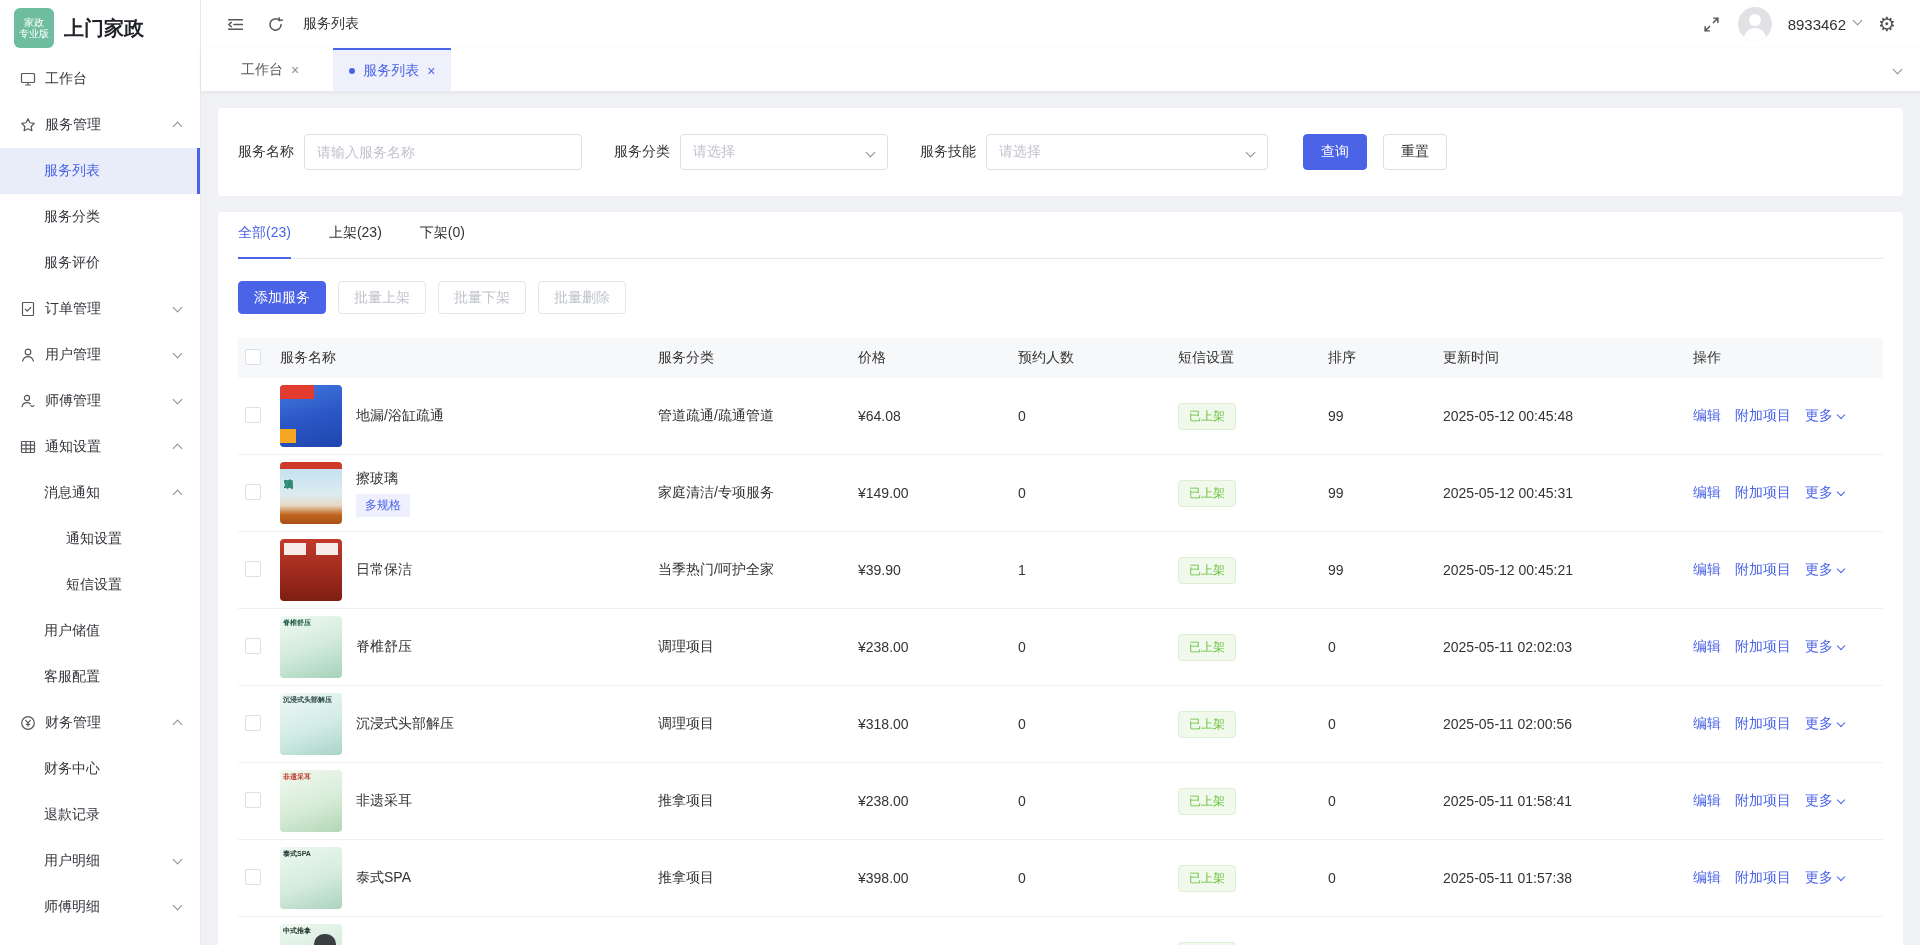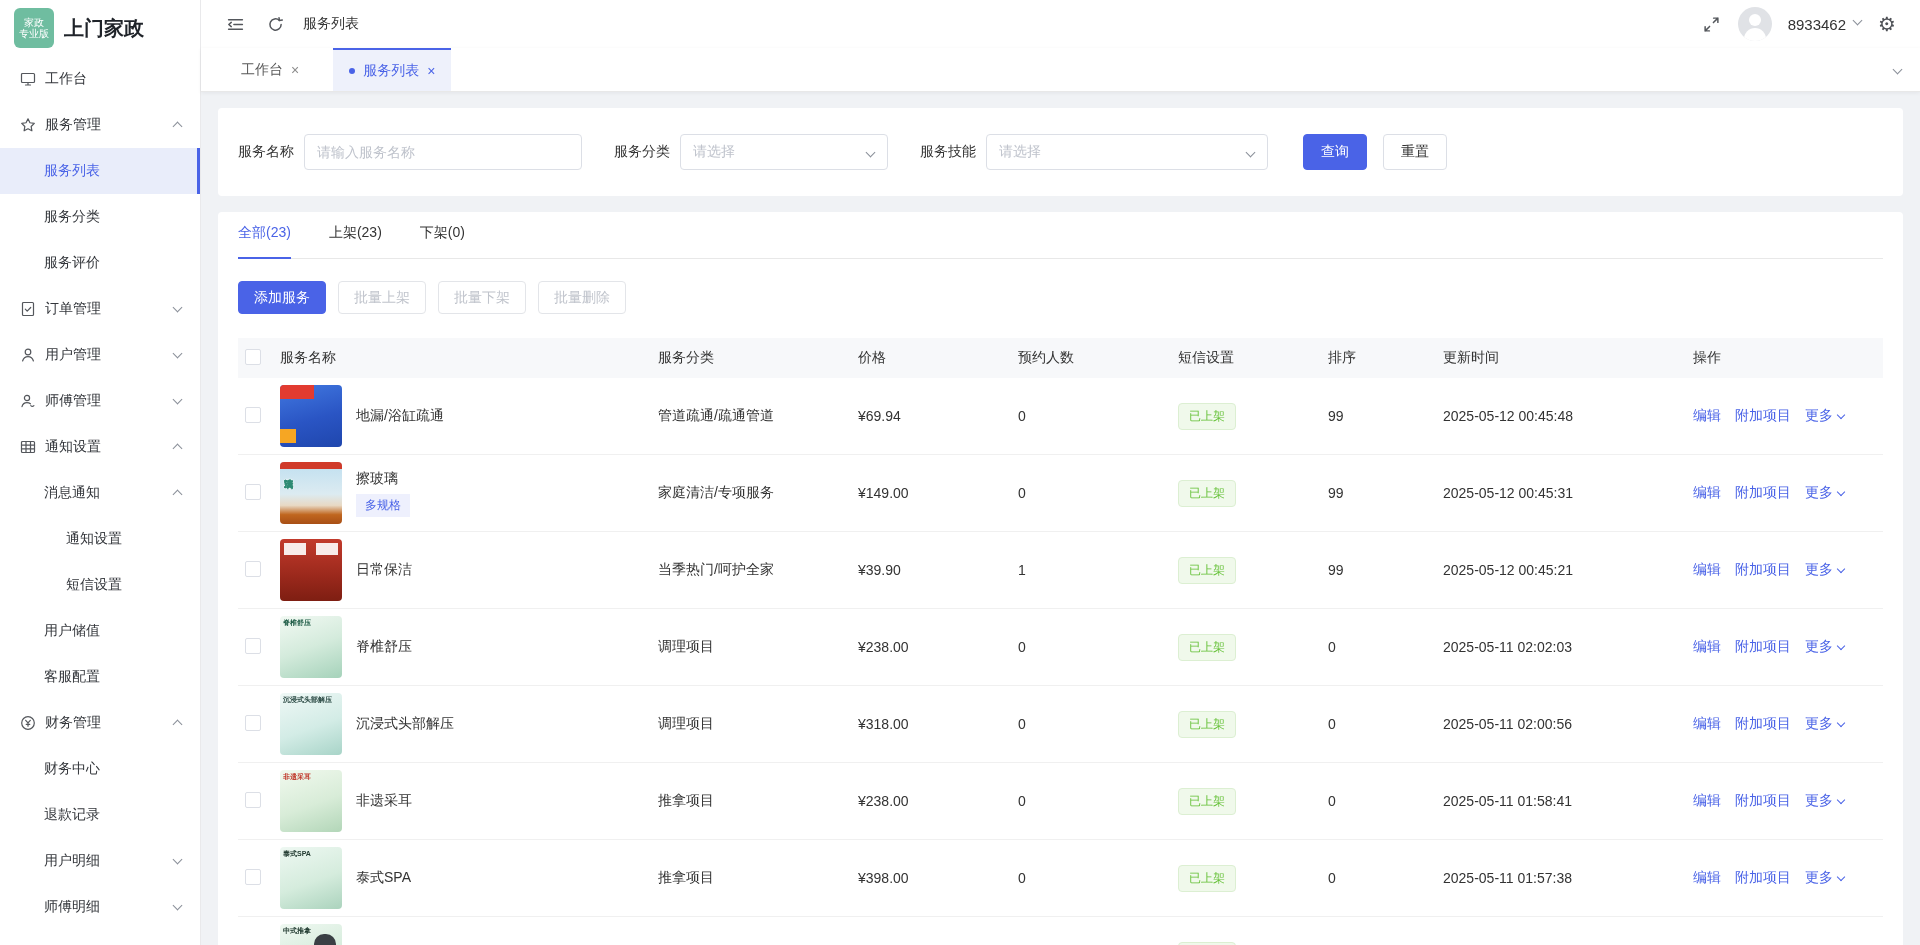--- a/index.html
+++ b/index.html
@@ -356,21 +356,21 @@
             <div><span class="cbx"></span></div>
             <div class="name-cell">
               <div class="thumb t1">
                   <span class="thumb-label"></span>
                 </div>
               <div class="name-lines">
                   <span>地漏/浴缸疏通</span>
                 </div>
             </div>
             <div>管道疏通/疏通管道</div>
-            <div>¥69.94</div>
+            <div>¥64.08</div>
             <div>0</div>
             <div><span class="status-badge">已上架</span></div>
             <div>99</div>
             <div>2025-05-12 00:45:48</div>
             <div class="op-cell">
               <span class="link">编辑</span>
               <span class="link">附加项目</span>
               <span class="more-wrap">
                   <span>更多</span>
                   <span class="chev-link"></span>

